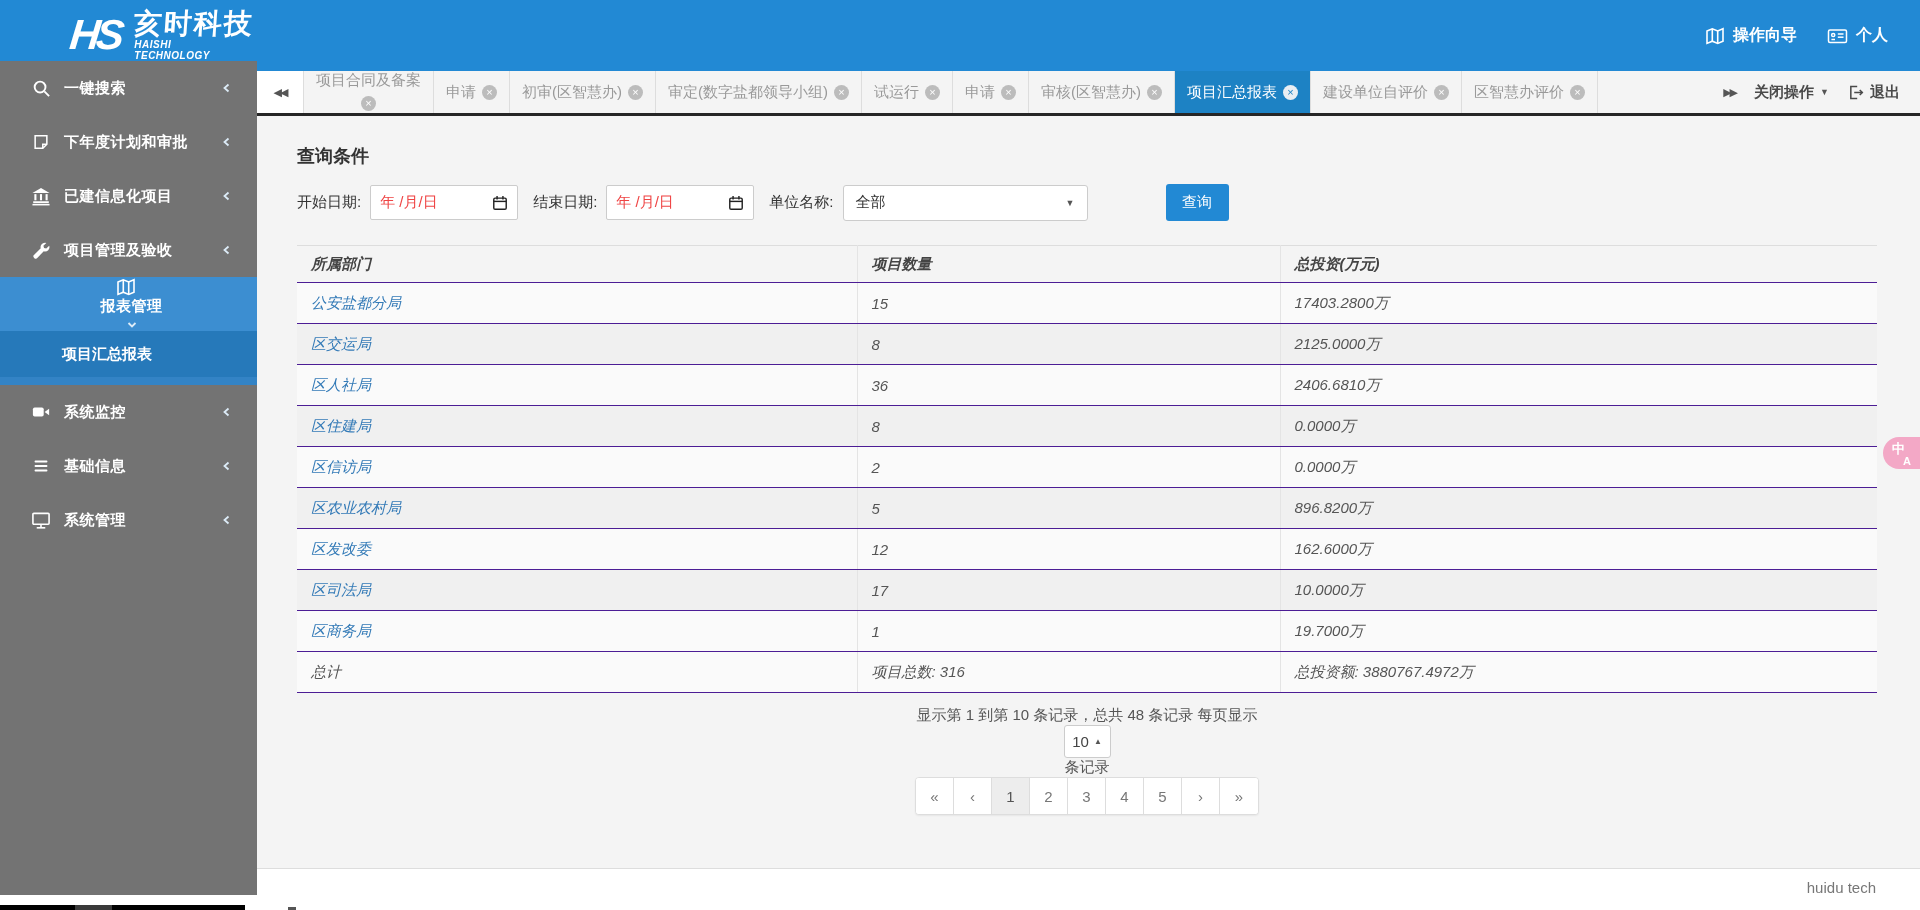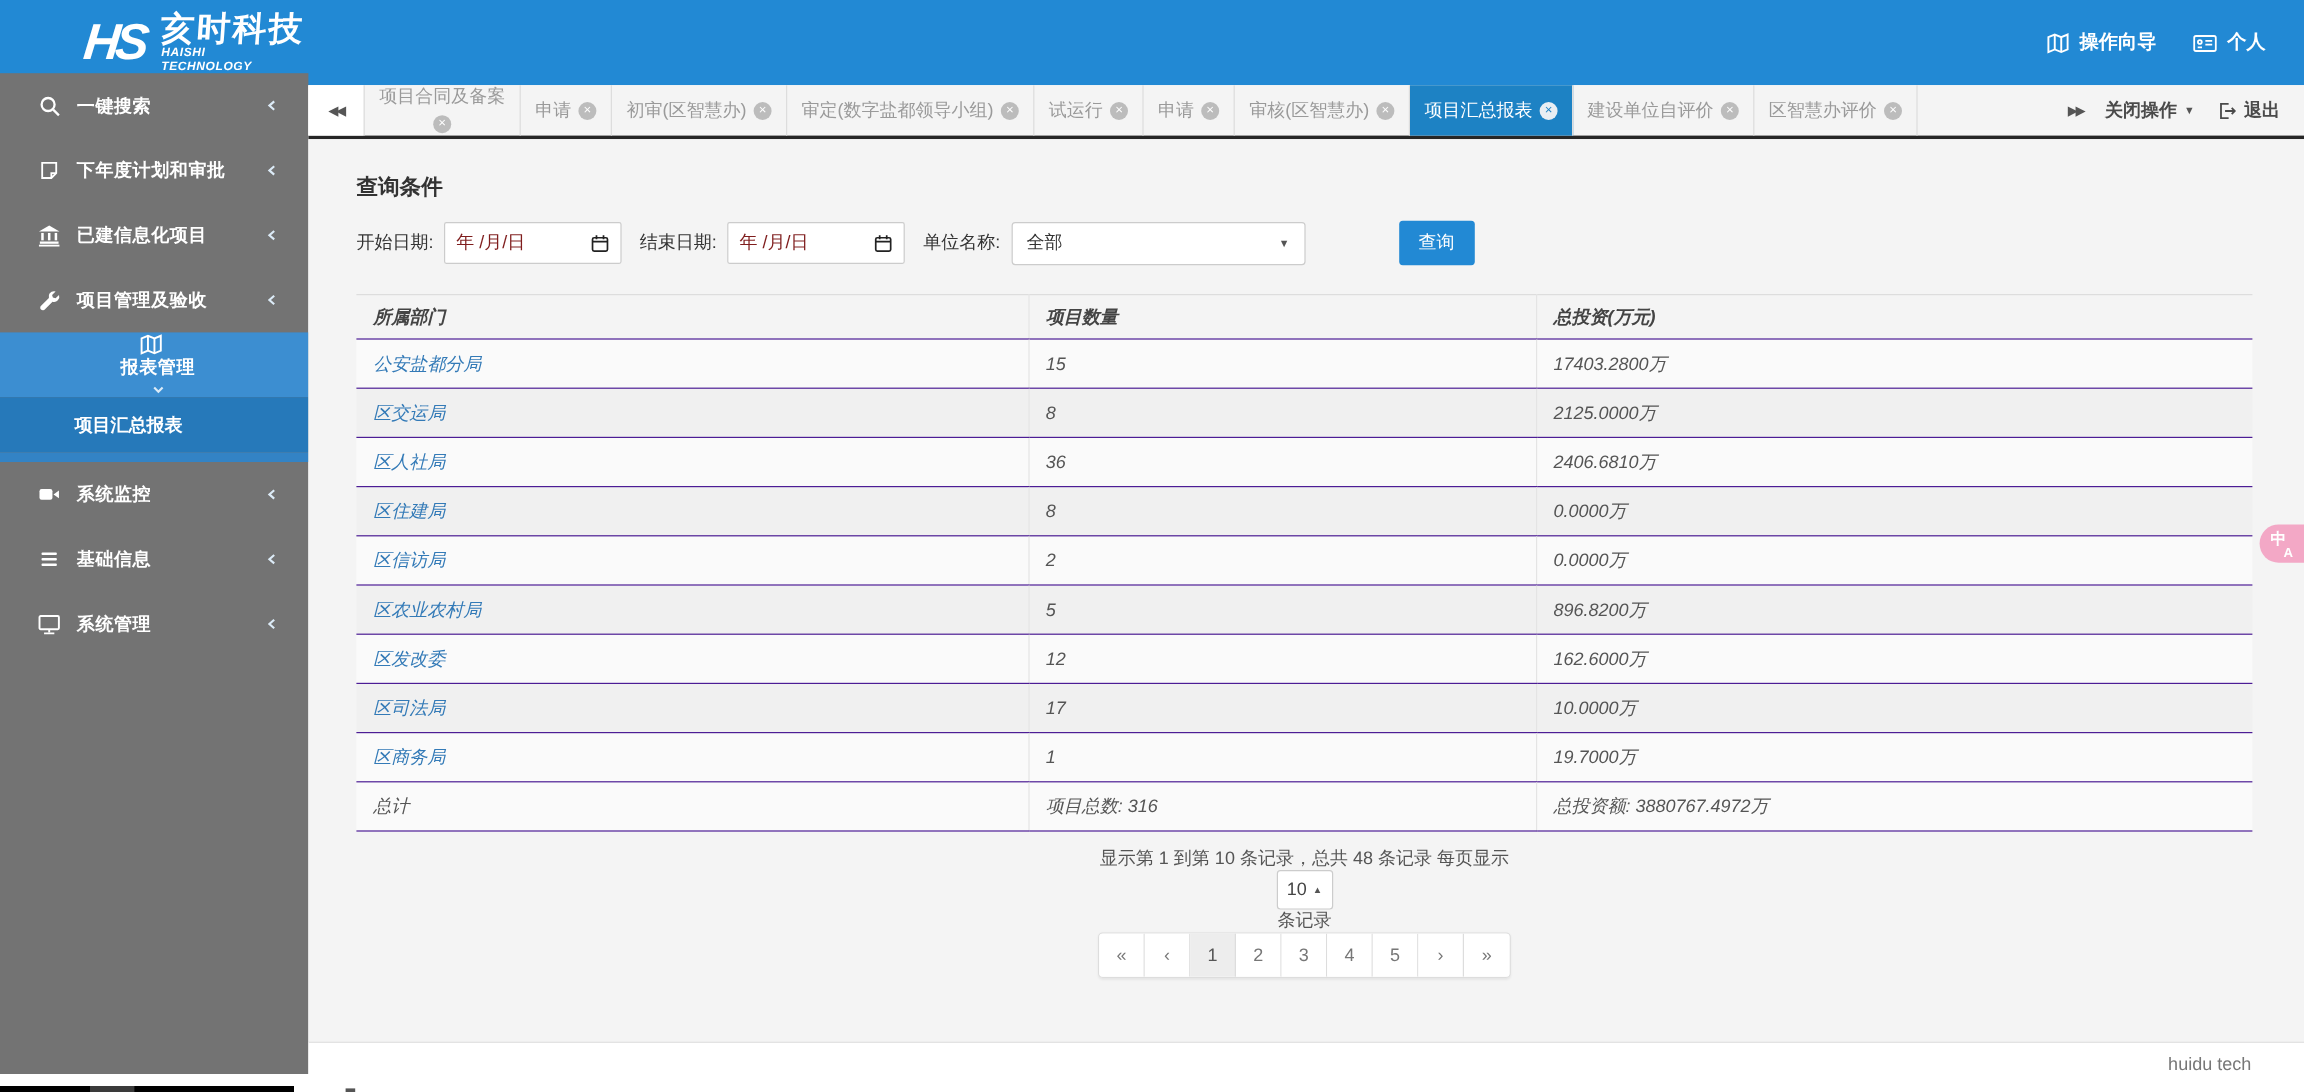--- a/index.html
+++ b/index.html
@@ -67,21 +67,21 @@
   .content {
     position:absolute; top:116px; left:257px; width:1663px; height:752px;
     background:#f4f4f4; padding:28px 43px 0 40px;
   }
   .query-title { font-size:18px; font-weight:bold; color:#333; margin-bottom:16px; }
   .query-row { display:flex; align-items:center; margin-bottom:24px; font-size:15px; color:#333; }
   .q-label { margin-right:9px; }
   .date-input {
     width:148px; height:35px; background:#fff; border:1px solid #ccc; border-radius:2px;
     display:flex; align-items:center; justify-content:space-between;
-    padding:0 9px; color:#7f1d1d; font-size:15px; margin-right:15px; cursor:text;
+    padding:0 9px; color:#ef4444; font-size:15px; margin-right:15px; cursor:text;
   }
   .select-box {
     width:245px; height:36px; background:#fff; border:1px solid #ccc; border-radius:3px;
     display:flex; align-items:center; justify-content:space-between;
     padding:0 12px; color:#333; font-size:15px; cursor:pointer;
   }
   .search-btn {
     margin-left:78px; width:63px; height:37px; background:#2289d4; color:#fff;
     border:none; border-radius:3px; font-size:15px; cursor:pointer;
     font-family:inherit;

